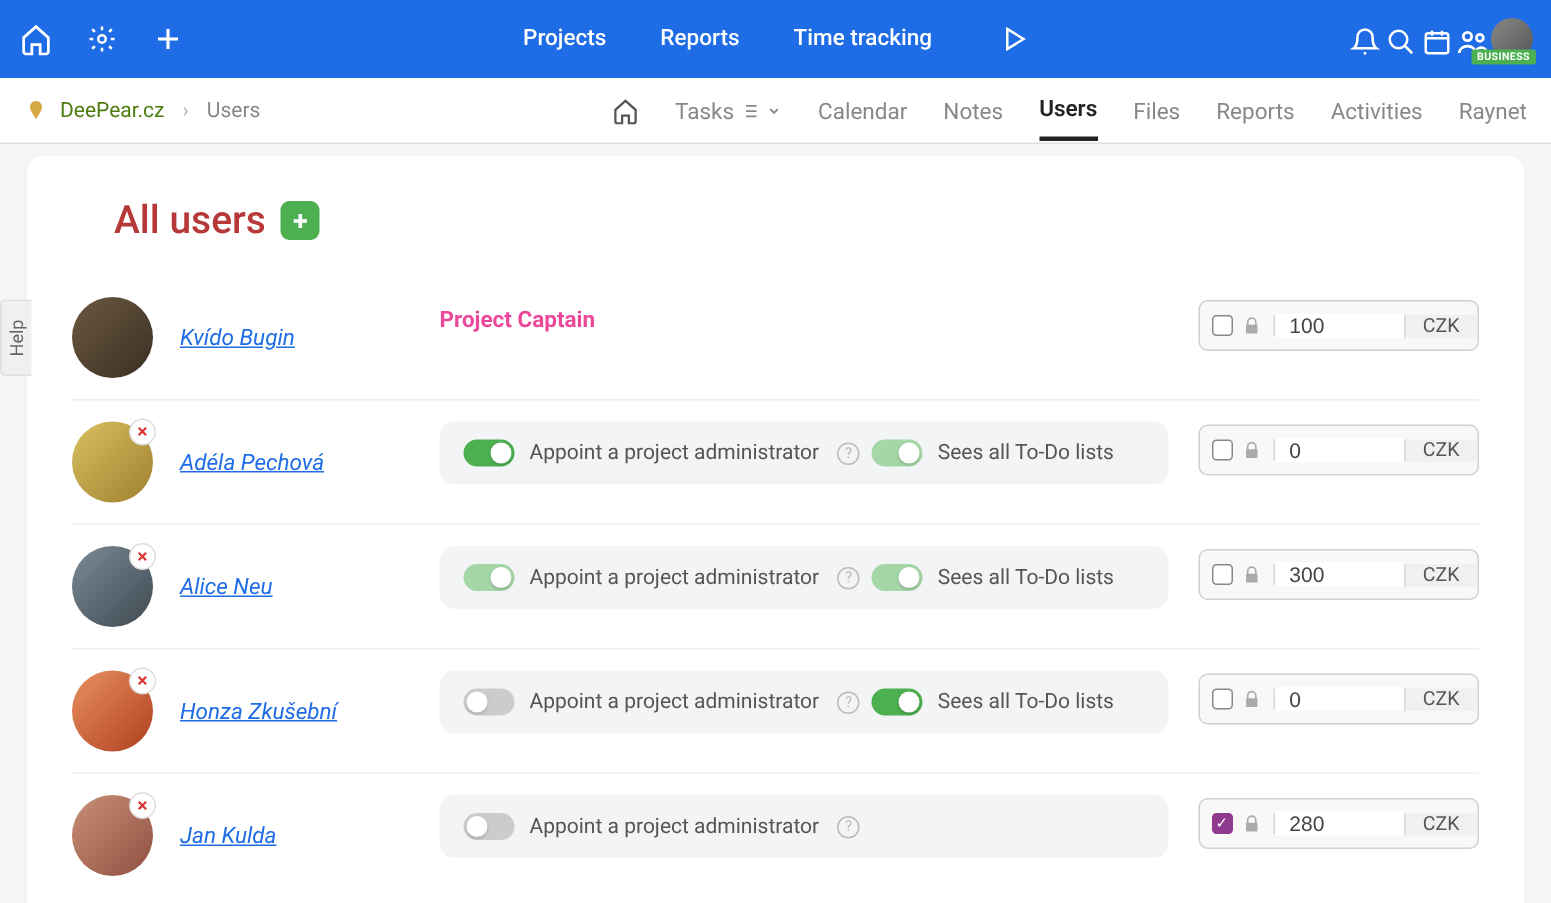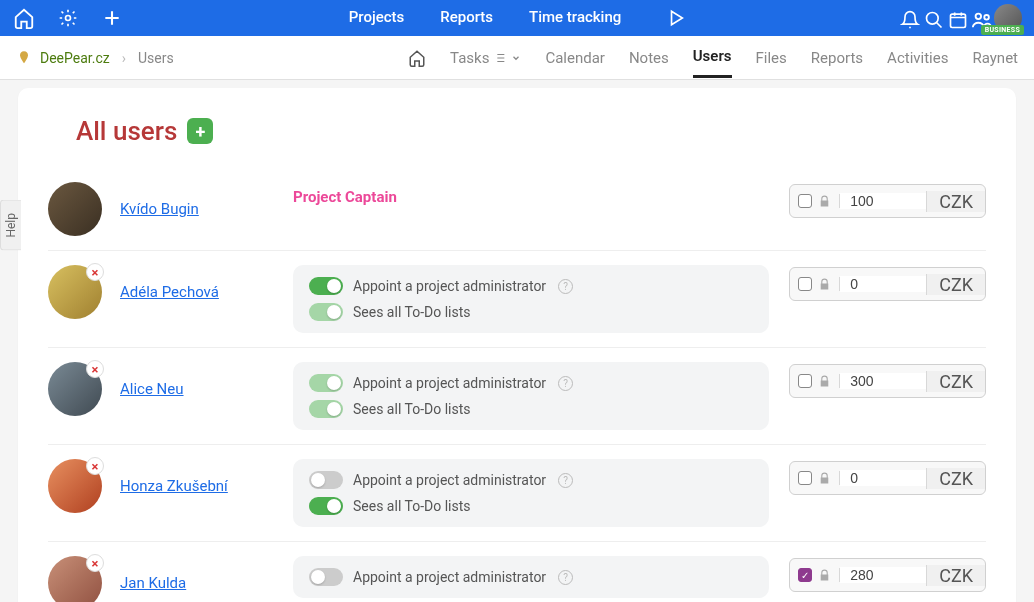--- a/index.html
+++ b/index.html
@@ -1,19 +1,19 @@
 <!DOCTYPE html>
 <html><head>
 <meta charset="utf-8">
 <style>
 * { margin: 0; padding: 0; box-sizing: border-box; }
 body { font-family: -apple-system, BlinkMacSystemFont, "Segoe UI", Roboto, sans-serif; background: #f5f5f5; width: 1034px; height: 602px; overflow: hidden; position: relative; }
 
 
-.topbar { height: 36px; background: #1e6ce6; display: flex; align-items: center; color: white; padding: 0 12px; }
+.topbar { height: 52px; background: #1e6ce6; display: flex; align-items: center; color: white; padding: 0 12px; }
 .topbar-left { display: flex; align-items: center; gap: 20px; }
 .topbar-icon { width: 24px; height: 24px; display: flex; align-items: center; justify-content: center; cursor: pointer; color: white; }
 .topbar-nav { display: flex; gap: 36px; margin-left: auto; margin-right: auto; position: absolute; left: 50%; transform: translateX(-50%); }
 .topbar-nav-item { color: white; font-size: 15px; font-weight: 500; cursor: pointer; }
 .topbar-nav-item.play { margin-left: 8px; }
 .topbar-right { display: flex; align-items: flex-end; margin-left: auto; }
 .avatar-top { width: 28px; height: 28px; border-radius: 50%; background: linear-gradient(135deg,#888,#555); position: relative; }
 .badge-biz { position: absolute; background: #4caf50; color: white; font-size: 7px; padding: 1px 4px; border-radius: 2px; font-weight: bold; top: 21px; right: -2px; letter-spacing: 0.3px; }
 
 
@@ -40,43 +40,43 @@
 .user-row { display: flex; align-items: flex-start; padding: 14px 0; border-top: 1px solid #eee; }
 .user-row:first-child { border-top: none; }
 .user-left { display: flex; align-items: center; gap: 18px; width: 245px; flex-shrink: 0; position: relative; }
 .avatar { width: 54px; height: 54px; border-radius: 50%; background: #ccc; position: relative; flex-shrink: 0; }
 .avatar.a1 { background: linear-gradient(135deg,#6b5840,#3a2f22); }
 .avatar.a2 { background: linear-gradient(135deg,#d8c060,#a08030); }
 .avatar.a3 { background: linear-gradient(135deg,#7a8a95,#404a52); }
 .avatar.a4 { background: linear-gradient(135deg,#e89060,#b04020); }
 .avatar.a5 { background: linear-gradient(135deg,#c89078,#905040); }
 .remove-x { position: absolute; top: -2px; right: -2px; width: 18px; height: 18px; background: white; border: 1px solid #ddd; border-radius: 50%; display: flex; align-items: center; justify-content: center; color: #d93636; font-size: 13px; cursor: pointer; font-weight: bold; }
-.user-name { color: #1e6ce6; font-size: 15px; text-decoration: underline; cursor: pointer; }
+.user-name { color: #1e6ce6; font-size: 15px; text-decoration: underline; cursor: pointer; font-style: italic; }
 
 .user-mid { flex: 1; padding-right: 20px; }
 .role-label { font-size: 15px; font-weight: 700; color: #ec4899; padding-top: 6px; }
-.perm-box { background: #f3f4f5; border-radius: 10px; padding: 12px 16px; display: flex; flex-direction: column; gap: 8px; }
+.perm-box { background: #f3f4f5; border-radius: 10px; padding: 12px 16px; display: flex; gap: 8px; }
 .perm-row { display: flex; align-items: center; gap: 10px; font-size: 14px; color: #555; }
 .toggle { width: 34px; height: 18px; border-radius: 10px; position: relative; cursor: pointer; flex-shrink: 0; }
 .toggle .knob { width: 14px; height: 14px; border-radius: 50%; background: white; position: absolute; top: 2px; transition: none; box-shadow: 0 1px 2px rgba(0,0,0,0.2); }
 .toggle.on { background: #4caf50; }
 .toggle.on .knob { left: 18px; }
 .toggle.off { background: #ccc; }
 .toggle.off .knob { left: 2px; }
 .toggle.on.light { background: #a5d6a7; }
 .help-q { width: 15px; height: 15px; border: 1px solid #bbb; color: #bbb; border-radius: 50%; display: inline-flex; align-items: center; justify-content: center; font-size: 10px; margin-left: 2px; cursor: pointer; }
 
 .user-right { display: flex; align-items: center; gap: 0; margin-left: auto; padding-top: 2px; }
 .rate-group { display: flex; align-items: center; border: 1px solid #d0d0d0; border-radius: 6px; overflow: hidden; height: 34px; background: #f8f8f8; }
 .rate-prefix { display: flex; align-items: center; gap: 6px; padding: 0 8px; border-right: 1px solid #d8d8d8; }
 .chk { width: 14px; height: 14px; border: 1.5px solid #888; border-radius: 3px; cursor: pointer; background: white; display:flex; align-items:center; justify-content:center; }
 .chk.checked { background: #8e3a8e; border-color: #8e3a8e; color: white; font-size: 10px; }
 .lock { color: #aaa; font-size: 13px; }
 .rate-input { width: 86px; border: none; padding: 0 10px; font-size: 14px; color: #444; background: white; outline: none; }
-.rate-curr { background: #f0f0f0; padding: 0 12px; display: flex; align-items: center; font-size: 18px; color: #555; border-left: 1px solid #d8d8d8; }
+.rate-curr { background: #f0f0f0; padding: 0 12px; display: flex; align-items: center; font-size: 13px; color: #555; border-left: 1px solid #d8d8d8; }
 
 
 .help-tab { position: absolute; left: 0; top: 200px; background: #f0f0f0; border: 1px solid #ddd; border-left: none; border-radius: 0 4px 4px 0; padding: 12px 3px; writing-mode: vertical-rl; transform: rotate(180deg); font-size: 12px; color: #666; cursor: pointer; }
 
 svg { display: block; }
 </style>
 </head>
 <body>
 
 <div class="topbar">

